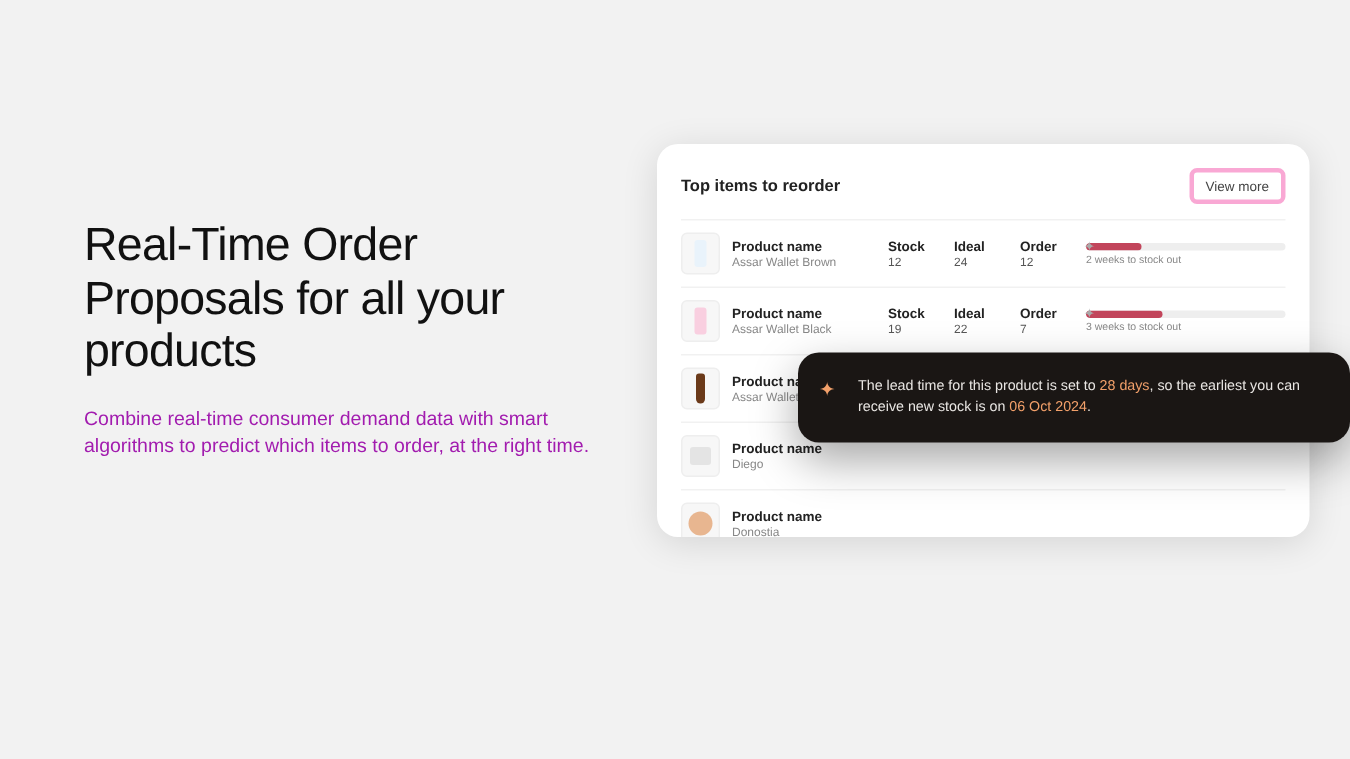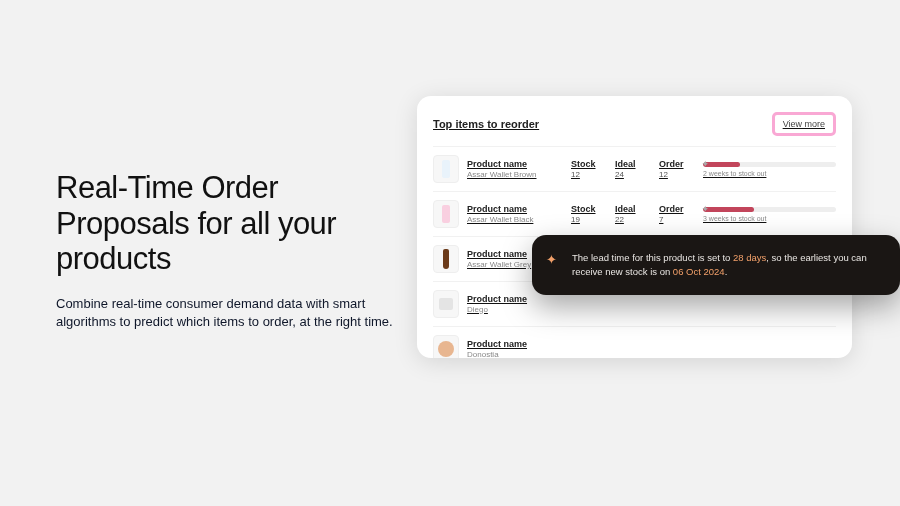--- a/index.html
+++ b/index.html
@@ -21,40 +21,38 @@
     left: 56px; top: 145px;
     width: 340px;
   }
   .headline {
     font-size: 31px;
     font-weight: 400;
     line-height: 1.15;
     letter-spacing: -0.5px;
     margin-bottom: 18px;
     font-family: "Avenir Next", "Segoe UI", Arial, sans-serif;
-    margin-top: 25px;
   }
   .subcopy {
     font-size: 13px;
     line-height: 1.4;
-    color: #0f172a;
+    color: #a21caf;
     font-weight: 400;
   }
 
   .card {
     position: absolute;
-    left: 417px; top: 96px;
+    left: 438px; top: 96px;
     width: 435px;
     height: 262px;
     background: #fff;
     border-radius: 14px;
     box-shadow: 0 4px 24px rgba(0,0,0,0.12);
     padding: 16px 16px 8px 16px;
     overflow: hidden;
-    text-decoration: underline;
   }
   .card-header {
     display: flex;
     justify-content: space-between;
     align-items: center;
     margin-bottom: 10px;
   }
   .card-title {
     font-size: 11px;
     font-weight: 700;

